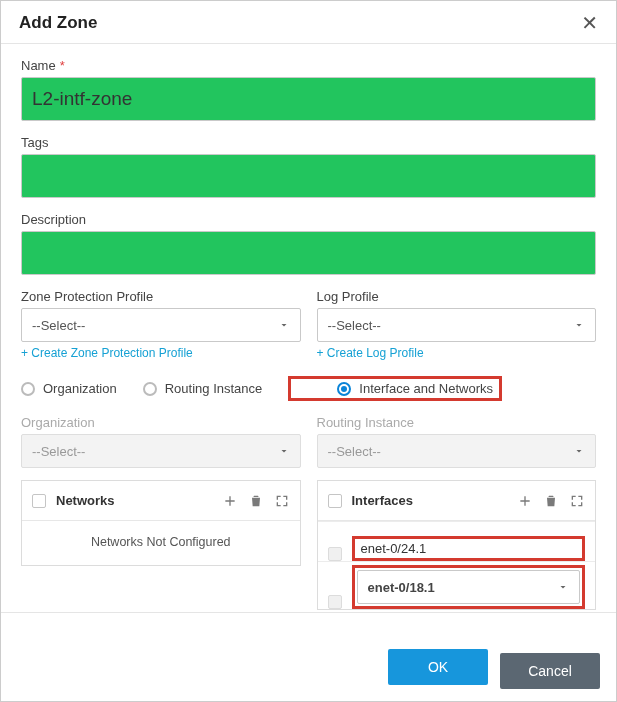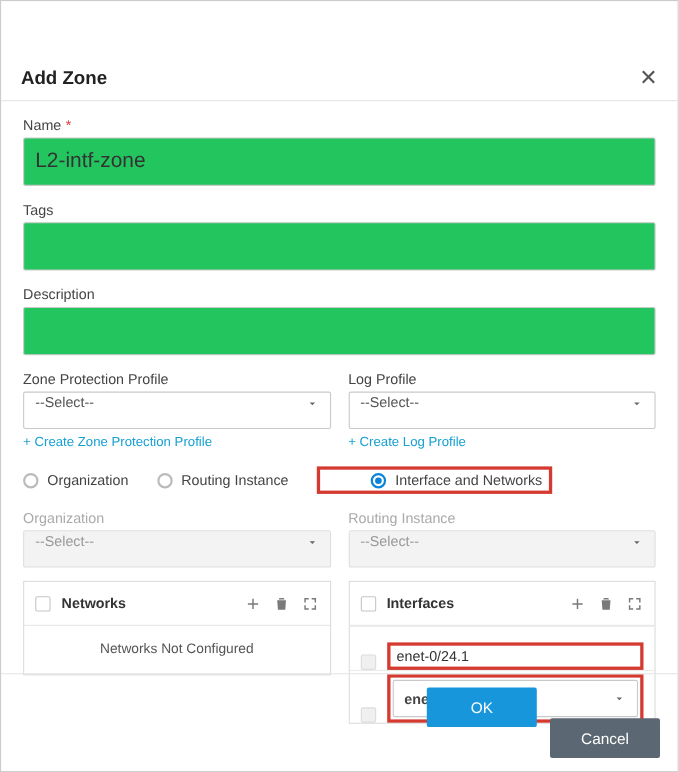--- a/index.html
+++ b/index.html
@@ -11,36 +11,35 @@
     background: #fff;
     width: 617px;
     height: 702px;
     border: 1px solid #ccc;
     position: relative;
   }
   .header {
     display:flex; align-items:center; justify-content:space-between;
     padding: 12px 18px 10px 18px;
     border-bottom: 1px solid #e5e5e5;
-    margin-top: 48px;
   }
   .title { font-size: 17px; font-weight:600; color:#222; }
   .close-x { font-size:20px; color:#555; cursor:pointer; line-height:1; }
   .body { padding: 14px 20px 0 20px; }
   .field-label { font-size:13px; color:#444; margin-bottom:4px; display:flex; align-items:center; gap:4px;}
   .req { color:#e04040; }
   .field-block { margin-bottom: 14px; }
   input[type=text].text-input, .faux-input {
     width:100%; height:44px; border:1px solid #c9c9c9; border-radius:2px;
     padding: 0 10px; font-size:19px; color:#333; background:#22c55e;
   }
   .select {
     width:100%; height:34px; border:1px solid #c9c9c9; border-radius:2px;
     background:#fff; padding:16px 10px; font-size:13px; color:#555;
-    display:flex; align-items:flex-end; justify-content:space-between; cursor:pointer;
+    display:flex; align-items:center; justify-content:space-between; cursor:pointer;
   }
   .select.disabled { background:#f3f3f3; color:#999; cursor:default; border-color:#dedede;}
   .chev { width:12px; height:12px; }
   .chev svg { width:12px; height:12px; fill:#666; }
   .row2 { display:flex; gap:16px; }
   .col { flex:1; min-width:0; }
   .link { color:#16a1d4; font-size:12px; margin-top:4px; cursor:pointer; }
   .radio-row {
     display:flex; align-items:center; gap:26px; margin:16px 0 6px 0;
   }
@@ -87,21 +86,21 @@
   .highlight-cell { border:3px solid #d43a2f; padding:2px; }
   .footer {
     position:absolute; bottom:0; left:0; right:0;
     border-top:1px solid #e5e5e5;
     padding:12px 16px; display:flex; justify-content:flex-end; gap:12px;
   }
   .btn {
     min-width:100px; height:36px; border:none; border-radius:2px;
     font-size:14px; cursor:pointer; display:flex; align-items:center; justify-content:center;
   }
-  .btn-primary { background:#1796dc; color:#fff; }
+  .btn-primary { background:#1796dc; color:#fff;margin-top:24px; }
   .btn-secondary { background:#5b6772; color:#fff;margin-top:28px; }
 </style>
 </head>
 <body>
 
 <div class="header">
   <div class="title">Add Zone</div>
   <div class="close-x">✕</div>
 </div>
 

